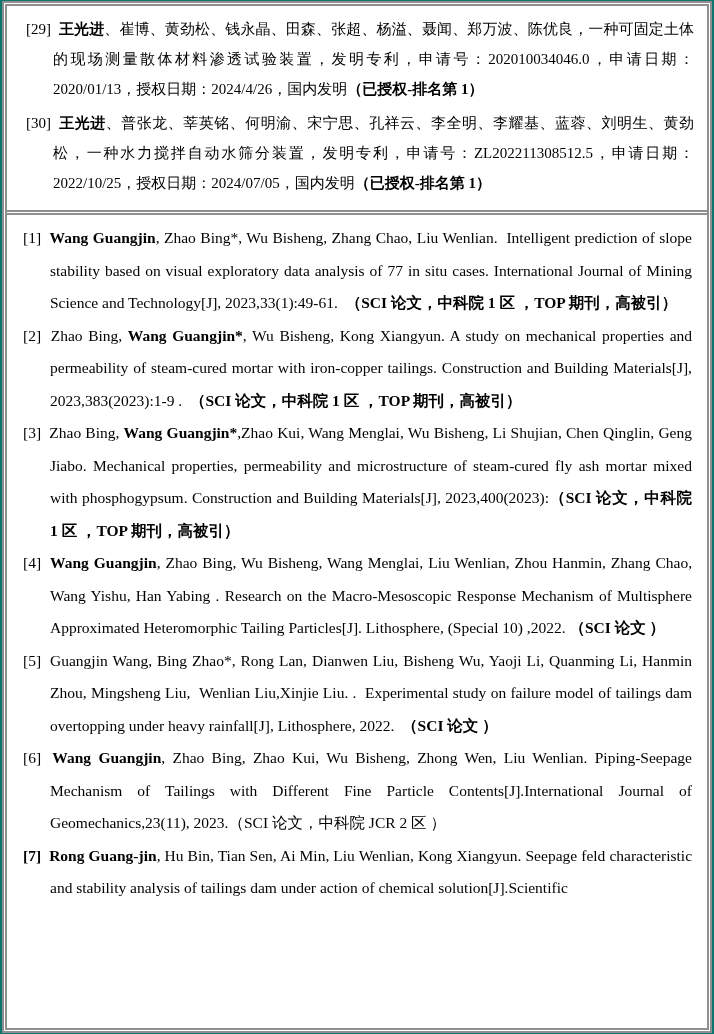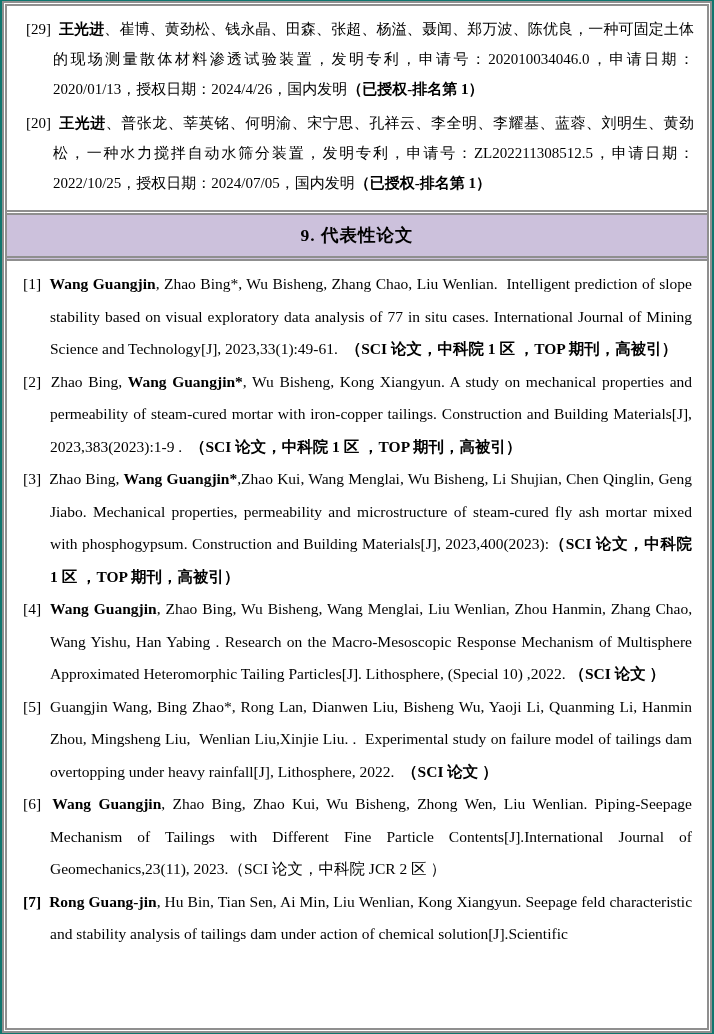--- a/index.html
+++ b/index.html
@@ -44,26 +44,23 @@
   .label{margin-right:4px;}
 </style>
 </head>
 <body>
 
 <div class="page">
   <div class="tbl">
 
     <div class="cell-patents">
         <div class="patent-item"><span class="label">[29]</span> <span class="b">王光进</span><span>、崔博、黄劲松、钱永晶、田森、张超、杨溢、聂闻、郑万波、陈优良，一种可固定土体的现场测量散体材料渗透试验装置，发明专利，申请号：202010034046.0，申请日期：2020/01/13，授权日期：2024/4/26，国内发明</span><span class="b">（已授权-排名第 1）</span></div>
-        <div class="patent-item"><span class="label">[20]</span> <span class="b">王光进</span><span>、普张龙、莘英铭、何明渝、宋宁思、孔祥云、李全明、李耀基、蓝蓉、刘明生、黄劲松，一种水力搅拌自动水筛分装置，发明专利，申请号：ZL202211308512.5，申请日期：2022/10/25，授权日期：2024/07/05，国内发明</span><span class="b">（已授权-排名第 1）</span></div>
+        <div class="patent-item"><span class="label">[30]</span> <span class="b">王光进</span><span>、普张龙、莘英铭、何明渝、宋宁思、孔祥云、李全明、李耀基、蓝蓉、刘明生、黄劲松，一种水力搅拌自动水筛分装置，发明专利，申请号：ZL202211308512.5，申请日期：2022/10/25，授权日期：2024/07/05，国内发明</span><span class="b">（已授权-排名第 1）</span></div>
       </div>
 
-    <div class="band">
-      <span class="band-title">9. 代表性论文</span>
-    </div>
 
     <div class="cell-papers">
         <div class="paper-item"><span class="label">[1]</span> <span class="b">Wang Guangjin</span><span>, Zhao Bing*, Wu Bisheng, Zhang Chao, Liu Wenlian. &nbsp;Intelligent prediction of slope stability based on visual exploratory data analysis of 77 in situ cases. International Journal of Mining Science and Technology[J], 2023,33(1):49-61. &nbsp;</span><span class="b">（SCI 论文，中科院 1 区 ，TOP 期刊，高被引）</span></div>
         <div class="paper-item"><span class="label">[2]</span> <span>Zhao Bing, </span><span class="b">Wang Guangjin*</span><span>, Wu Bisheng, Kong Xiangyun. A study on mechanical properties and permeability of steam-cured mortar with iron-copper tailings. Construction and Building Materials[J], 2023,383(2023):1-9 . &nbsp;</span><span class="b">（SCI 论文，中科院 1 区 ，TOP 期刊，高被引）</span></div>
         <div class="paper-item"><span class="label">[3]</span> <span>Zhao Bing, </span><span class="b">Wang Guangjin*</span><span>,Zhao Kui, Wang Menglai, Wu Bisheng, Li Shujian, Chen Qinglin, Geng Jiabo. Mechanical properties, permeability and microstructure of steam-cured fly ash mortar mixed with phosphogypsum. Construction and Building Materials[J], 2023,400(2023):</span><span class="b">（SCI 论文，中科院 1 区 ，TOP 期刊，高被引）</span></div>
         <div class="paper-item"><span class="label">[4]</span> <span class="b">Wang Guangjin</span><span>, Zhao Bing, Wu Bisheng, Wang Menglai, Liu Wenlian, Zhou Hanmin, Zhang Chao, Wang Yishu, Han Yabing . Research on the Macro-Mesoscopic Response Mechanism of Multisphere Approximated Heteromorphic Tailing Particles[J]. Lithosphere, (Special 10) ,2022. </span><span class="b">（SCI 论文 ）</span></div>
         <div class="paper-item"><span class="label">[5]</span> <span>Guangjin Wang, Bing Zhao*, Rong Lan, Dianwen Liu, Bisheng Wu, Yaoji Li, Quanming Li, Hanmin Zhou, Mingsheng Liu, &nbsp;Wenlian Liu,Xinjie Liu. . &nbsp;Experimental study on failure model of tailings dam overtopping under heavy rainfall[J], Lithosphere, 2022. &nbsp;</span><span class="b">（SCI 论文 ）</span></div>
         <div class="paper-item"><span class="label">[6]</span> <span class="b">Wang Guangjin</span><span>, Zhao Bing, Zhao Kui, Wu Bisheng, Zhong Wen, Liu Wenlian. Piping-Seepage Mechanism of Tailings with Different Fine Particle Contents[J].International Journal of Geomechanics,23(11), 2023.（SCI 论文，中科院 JCR 2 区 ）</span></div>
         <div class="paper-item"><span class="label b">[7]</span> <span class="b">Rong Guang-jin</span><span>, Hu Bin, Tian Sen, Ai Min, Liu Wenlian, Kong Xiangyun. Seepage feld characteristic and stability analysis of tailings dam under action of chemical solution[J].Scientific</span></div>
       </div>

